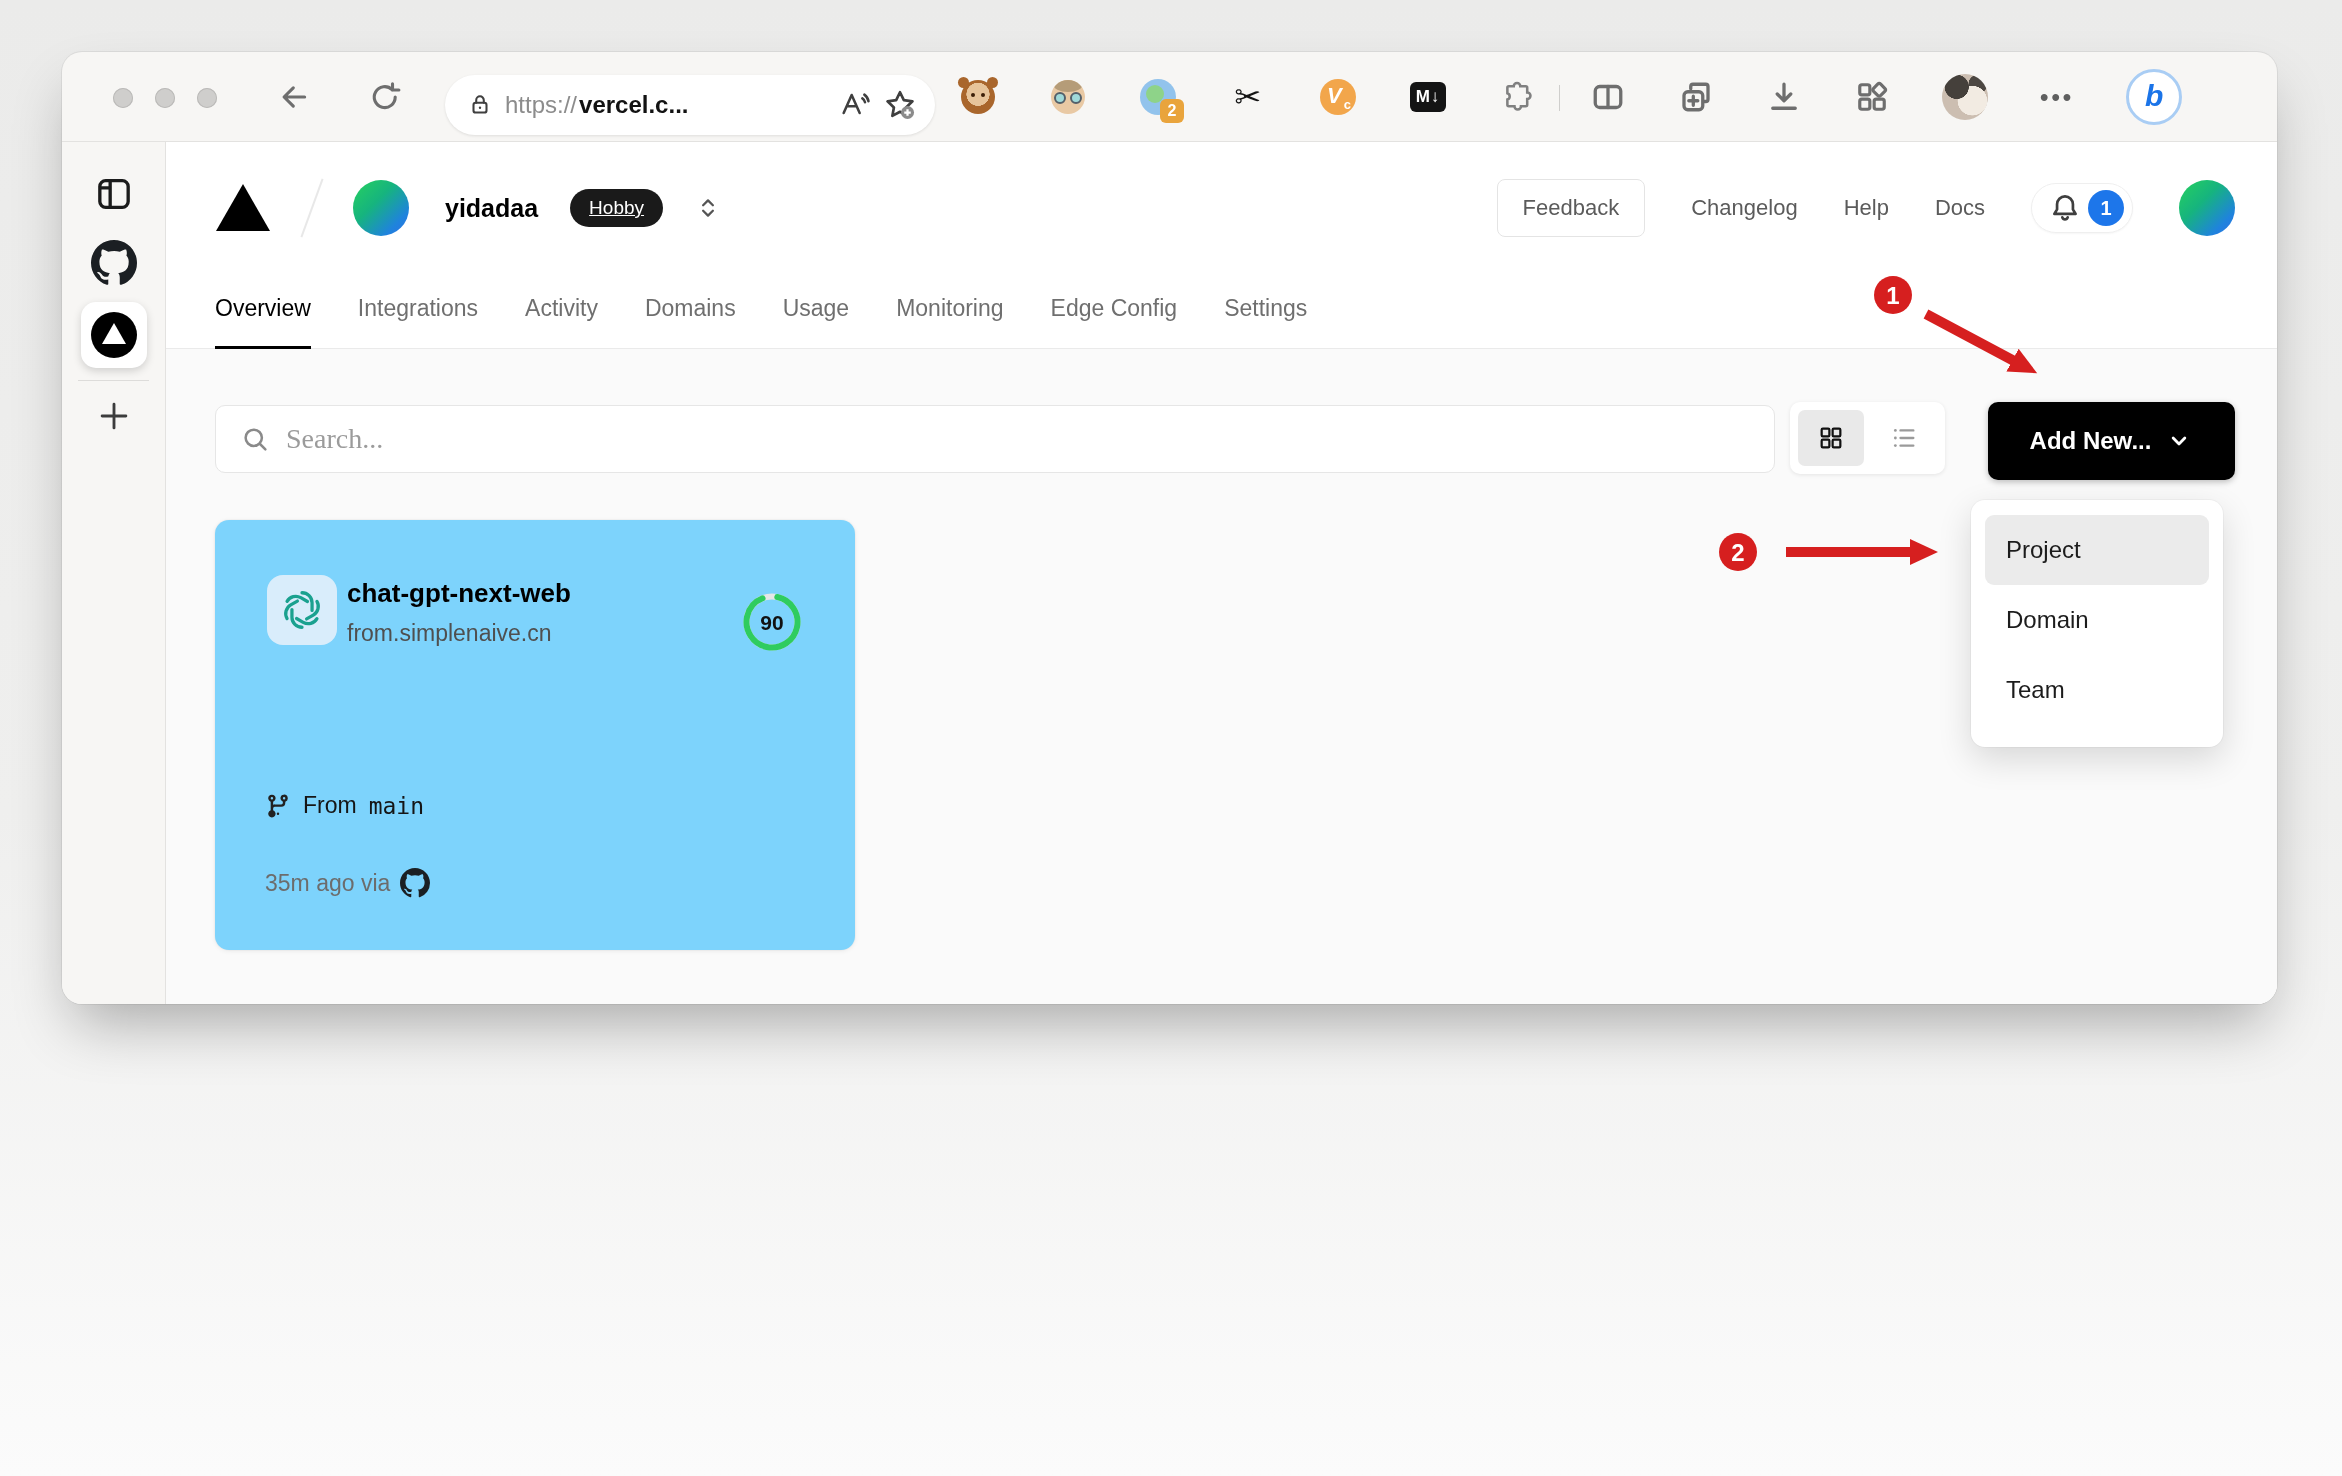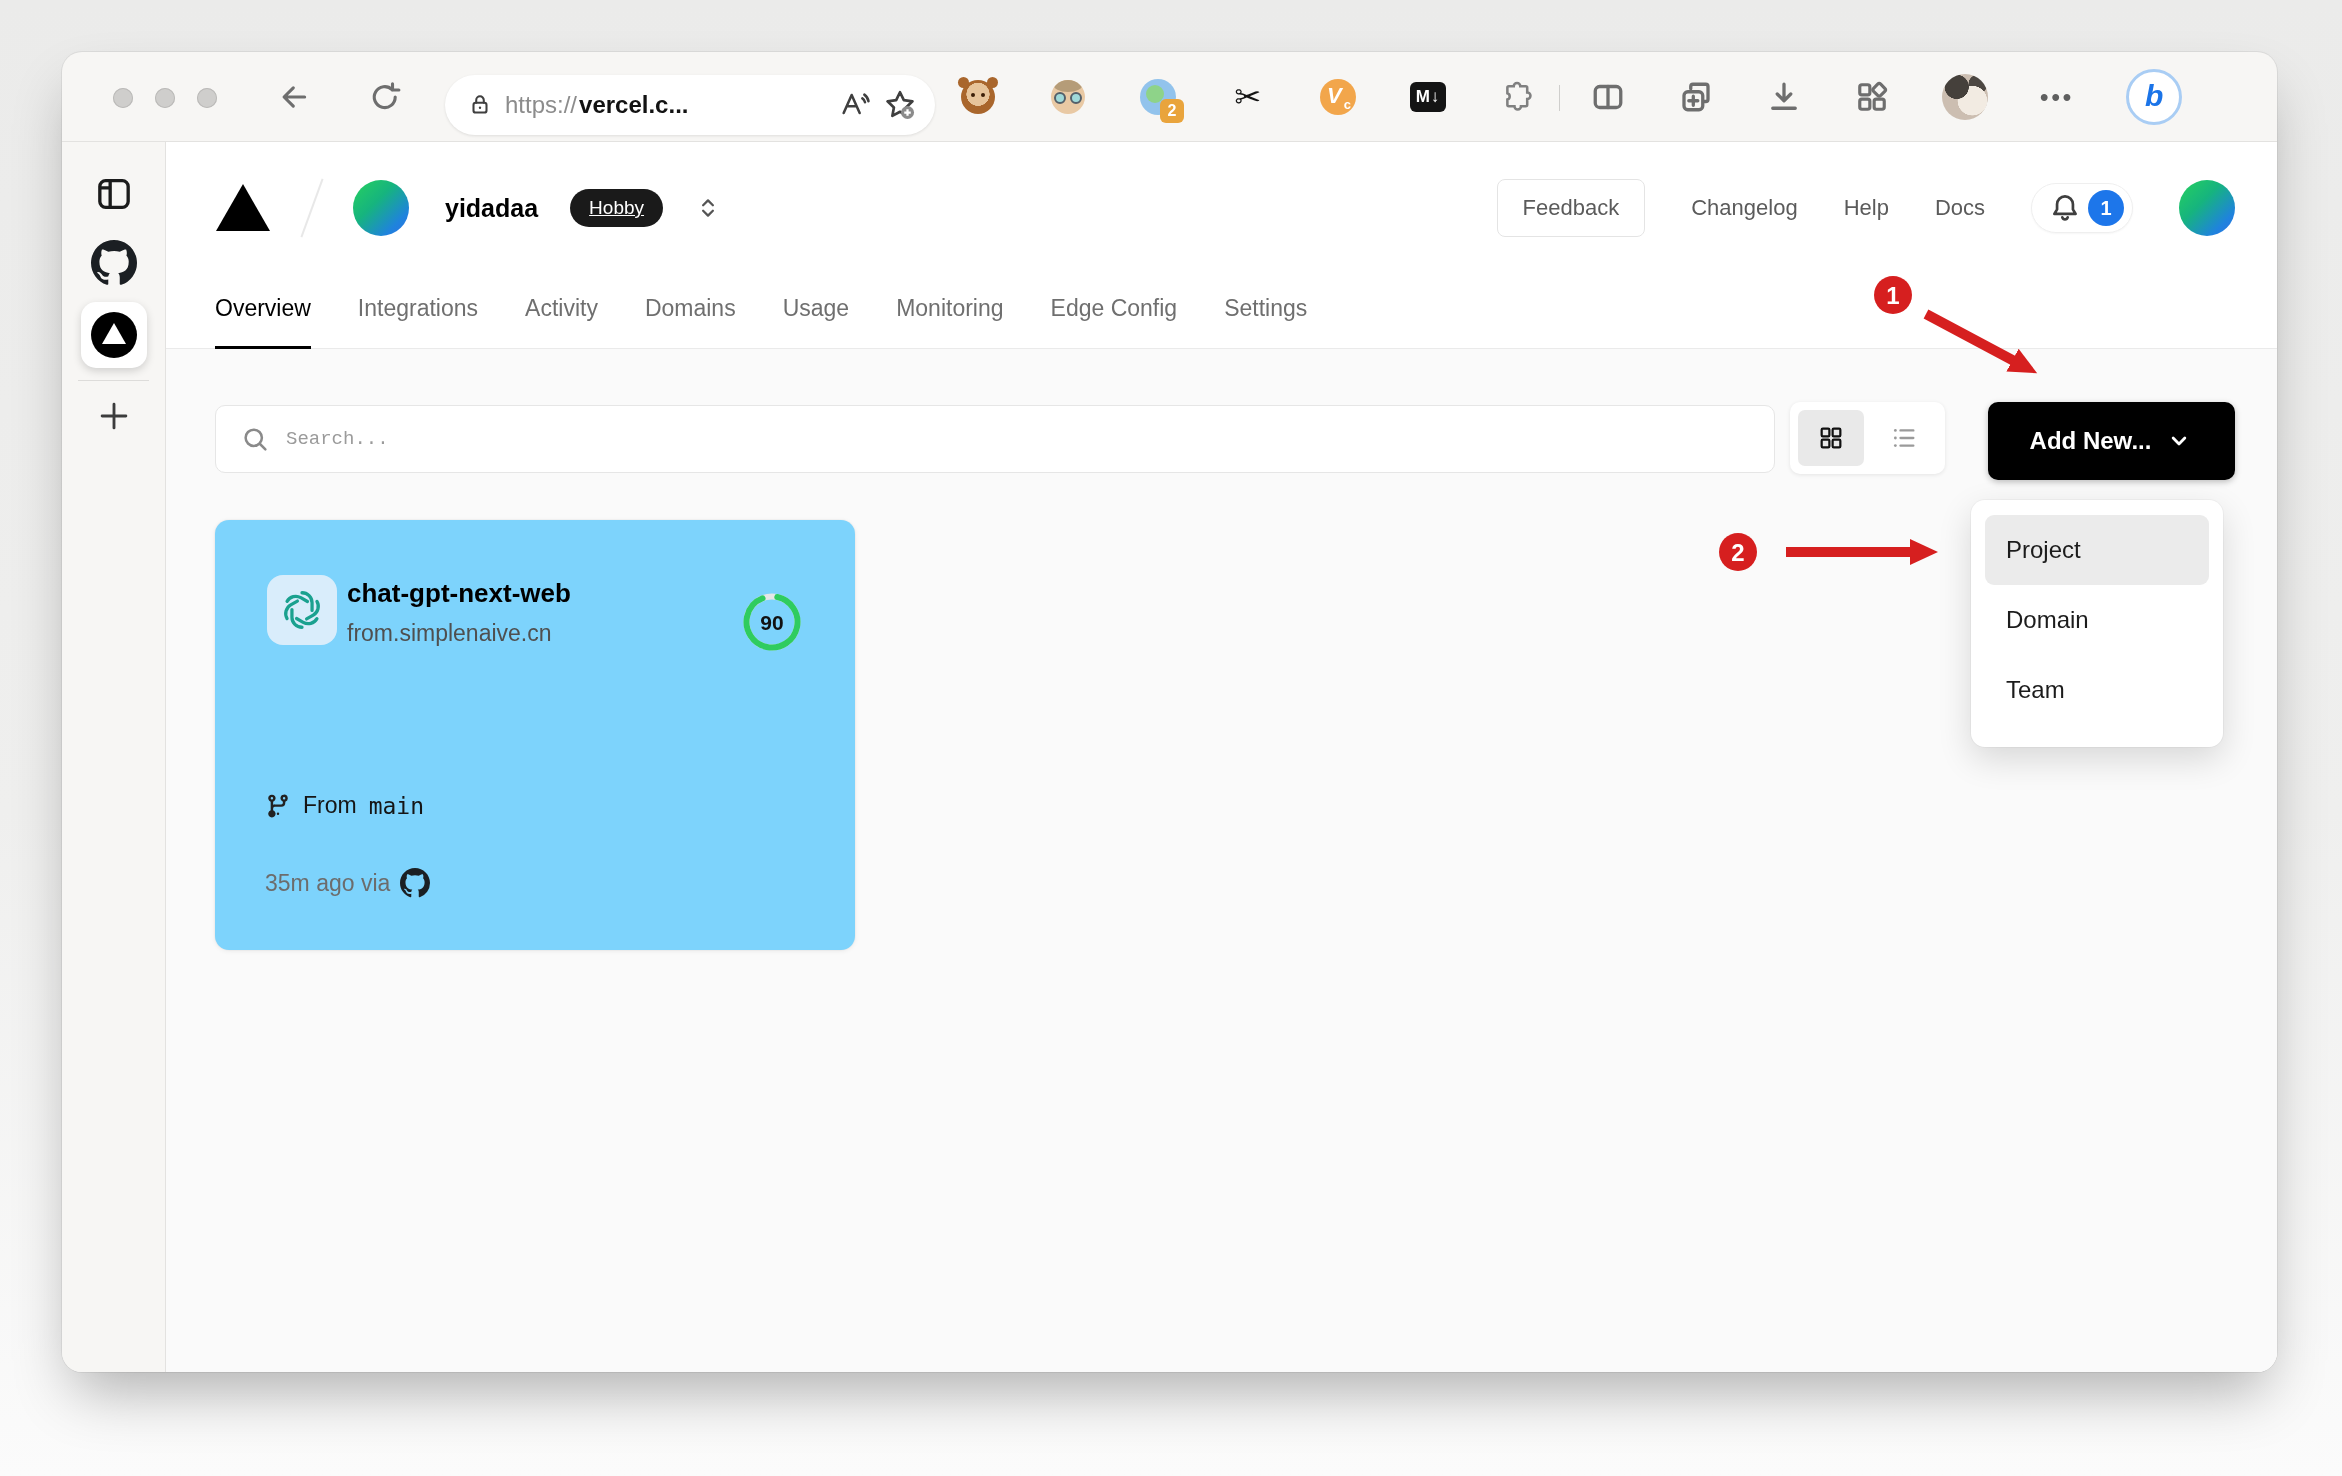--- a/index.html
+++ b/index.html
@@ -6,21 +6,21 @@
   html,body { width:2342px; height:1476px; }
   body {
     font-family:"Liberation Sans","DejaVu Sans",sans-serif;
     background:linear-gradient(180deg,#ebebea 0%,#efefee 55%,#fbfbfb 100%);
     position:relative; overflow:hidden; color:#111;
   }
   .mono { font-family:"DejaVu Sans Mono",monospace; }
 
   
   .window {
-    position:absolute; left:62px; top:52px; width:2215px; height:1320px;
+    position:absolute; left:62px; top:52px; width:2215px; height:952px;
     background:#f7f6f4; border-radius:20px; overflow:hidden;
     box-shadow:0 30px 60px -12px rgba(0,0,0,.30), 0 0 0 1px rgba(0,0,0,.06);
     display:flex; flex-direction:column;
   }
 
   
   .chrome { position:relative; height:90px; flex:0 0 90px; border-bottom:1px solid #e3e2e0; }
   .traffic { position:absolute; left:51px; top:36px; display:flex; gap:22px; }
   .traffic span { width:20px; height:20px; border-radius:50%; background:#cfcecc; box-shadow:inset 0 0 0 1px #bbbab8; }
   .chrome-ic { position:absolute; top:27px; width:36px; height:36px; display:flex; align-items:center; justify-content:center; }
@@ -84,21 +84,21 @@
   .notif-badge { width:36px; height:36px; border-radius:50%; background:#1d76ea; color:#fff; font-size:20px; font-weight:600; display:flex; align-items:center; justify-content:center; }
 
   .vc-tabs { position:absolute; left:0; right:0; top:132px; height:75px; border-bottom:1px solid #eaeaea; display:flex; align-items:center; padding:0 0 6px 49px; gap:47px; }
   .tab { font-size:23px; color:#6f6f6f; position:relative; padding-bottom:0; }
   .tab.active { color:#000; font-weight:500; }
   .tab.active::after { content:""; position:absolute; left:0; right:0; bottom:-27px; height:3px; background:#000; }
 
   
   .content { position:absolute; left:0; right:0; top:207px; bottom:0; background:#fafafa; }
   .searchbox { position:absolute; left:49px; top:56px; width:1560px; height:68px; background:#fff; border:1px solid #e6e6e6; border-radius:10px; display:flex; align-items:center; padding:0 24px; gap:16px; }
-  .searchbox input { border:none; outline:none; flex:1; font-size:19px; color:#000000; background:transparent; font-family:Liberation Mono, monospace; }
+  .searchbox input { border:none; outline:none; flex:1; font-size:28px; color:#000000; background:transparent; font-family:Liberation Serif, serif; }
   .searchbox input::placeholder { color:#9b9b9b; }
   .viewtoggle { position:absolute; left:1624px; top:53px; width:155px; height:72px; background:#fff; border-radius:10px; box-shadow:0 1px 4px rgba(0,0,0,.09); display:flex; align-items:center; padding:0 8px; justify-content:space-between; }
   .gridbtn { width:66px; height:56px; background:#e9e9e9; border-radius:7px; display:flex; align-items:center; justify-content:center; }
   .listbtn { width:66px; height:56px; display:flex; align-items:center; justify-content:center; }
   .addnew { position:absolute; left:1822px; top:53px; width:247px; height:78px; background:#000; border-radius:10px; color:#fff; display:flex; align-items:center; justify-content:center; gap:14px; font-size:24px; font-weight:600; box-shadow:0 2px 6px rgba(0,0,0,.25); }
 
   
   .card { position:absolute; left:49px; top:171px; width:640px; height:430px; background:#7dd3fc; border-radius:14px; box-shadow:0 1px 5px rgba(0,0,0,.07), 0 0 0 1px rgba(0,0,0,.02); }
   .proj-ic { position:absolute; left:52px; top:55px; width:70px; height:70px; background:#d9edfb; border-radius:16px; display:flex; align-items:center; justify-content:center; }
   .card-title { position:absolute; left:132px; top:58px; font-size:26px; font-weight:700; color:#000; }

